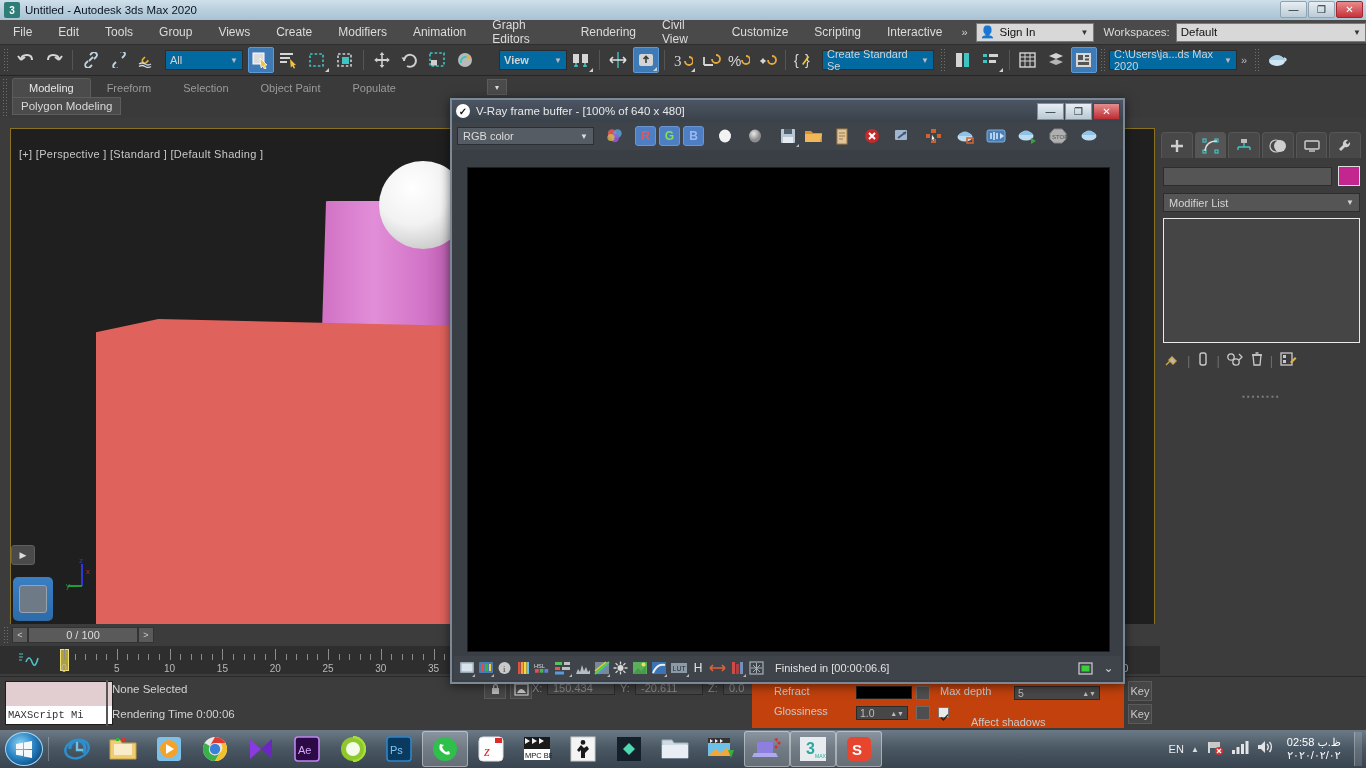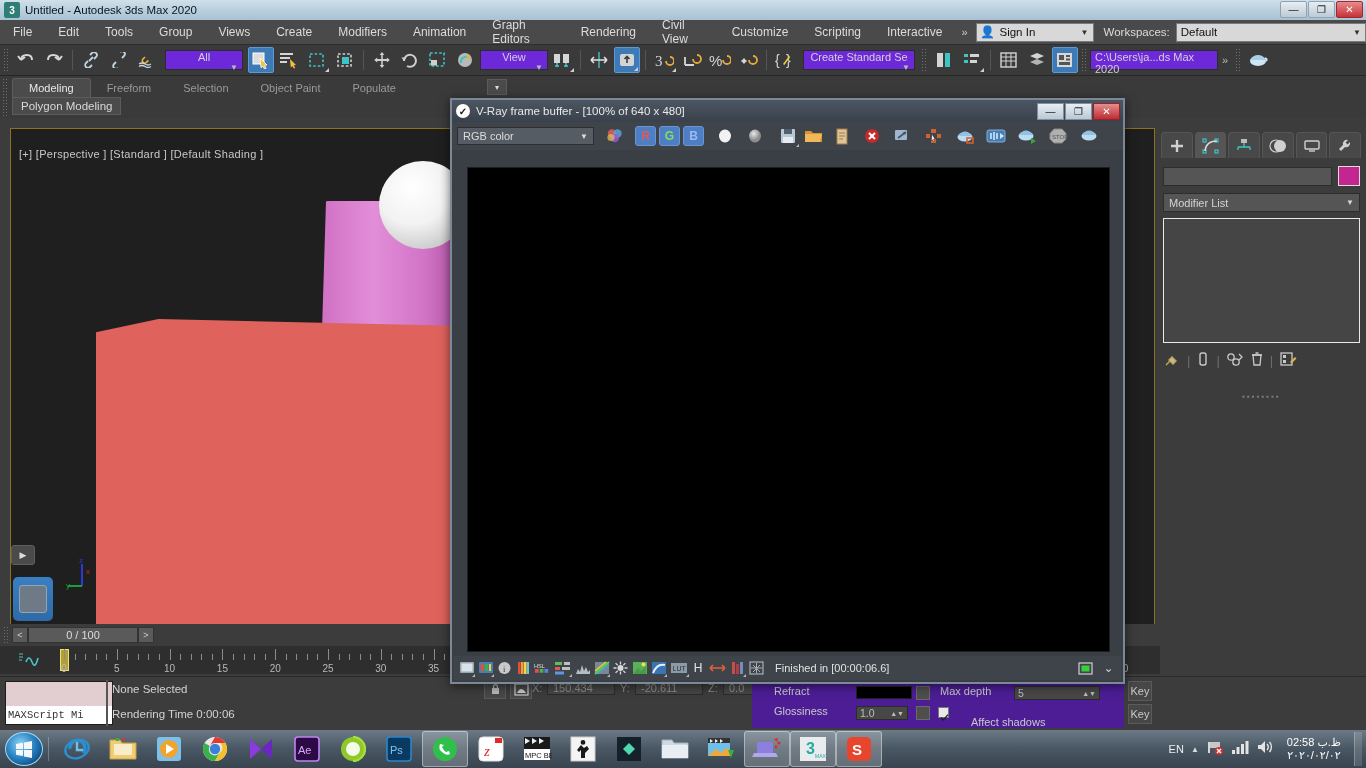--- a/index.html
+++ b/index.html
@@ -68,23 +68,23 @@
     background-size:3px 3px; }
   .tbtn {
     width:26px; height:26px; margin:0 1px; display:flex;
     align-items:center; justify-content:center; border-radius:2px;
     color:#cfcfcf; font-size:14px; position:relative;
   }
   .tbtn.on { background:#3e7ab5; border:1px solid #5b9ad6; }
   .tbtn svg { display:block; }
   .tsep { width:1px; height:20px; background:#555; margin:0 4px; }
   .tcombo {
-    height:20px; background:#6d28d9; border:1px solid #2c2c2c;
+    height:20px; background:#0369a1; border:1px solid #2c2c2c;
     display:flex; align-items:center; padding:0 4px;
-    font-size:11px; color:#d2d2d2;flex-direction:column;
+    font-size:11px; color:#d2d2d2;
   }
   .tcombo .sarr { margin-left:auto; font-size:8px; color:#bbb; padding-left:6px;}
   .corner { position:absolute; right:1px; bottom:1px; width:0;height:0;
     border-left:4px solid transparent; border-bottom:4px solid #cfcfcf; }
   
   #ribbon {
     position:absolute; left:0; top:76px; width:1366px; height:42px;
     background:#3a3a3a;
   }
   #ribbon .grip2 { position:absolute; left:2px; top:2px; width:6px; height:38px;
@@ -219,21 +219,21 @@
   .sb-text2 { position:absolute; left:112px; top:31px; font-size:11.5px; color:#d2d2d2;}
   .sb-coord { position:absolute; font-size:11px; color:#8e8e8e; }
   .sb-coordfield { position:absolute; height:16px; width:68px;
     background:#464646; border:1px solid #2b2b2b; }
   .sb-btn { position:absolute; width:22px; height:20px; background:#474747;
     border:1px solid #5a5a5a; display:flex; align-items:center;
     justify-content:center; font-size:11px; color:#c9c9c9; }
   
   #matstrip {
     position:absolute; left:752px; top:681px; width:372px; height:47px;
-    background:#4c1d95; border-top:1px solid #5b84a8;
+    background:#c2410c; border-top:1px solid #5b84a8;
   }
   #matstrip .ml { position:absolute; font-size:11px; color:#c9c9c9; }
   #matstrip .swatch-black { position:absolute; left:104px; top:4px; width:56px;
     height:13px; background:#000; border:1px solid #222; }
   #matstrip .minibox { position:absolute; width:14px; height:14px;
     background:#4e4e4e; border:1px solid #6a6a6a; }
   #matstrip .spin { position:absolute; height:14px; background:#474747;
     border:1px solid #2b2b2b; display:flex; align-items:center;
     padding:0 3px; font-size:10.5px; color:#bdbdbd; }
   #matstrip .spin .ar { margin-left:auto; font-size:7px; color:#bbb; }
@@ -436,21 +436,21 @@
         <rect x="3" y="9" width="6" height="5.5" fill="#cfcfcf"></rect>
       </svg>
   </div>
   <div class="tbtn">
     <svg width="20" height="18" viewBox="0 0 20 18">
         <circle cx="9" cy="9" r="7" fill="#b9b9b9"></circle>
         <path d="M5 12 a5 5 0 0 1 8-5" stroke="#3fc4c4" stroke-width="2" fill="none"></path>
         <circle cx="12.5" cy="6" r="2" fill="#e6b33c"></circle>
       </svg>
   </div>
-  <div class="tcombo" style="width:68px;margin-left:0;">
+  <div class="tcombo" style="width:68px;margin-left:19px;font-weight:bold;">
     <span>View</span>
     <span class="sarr">▼</span>
   </div>
   <div class="tbtn">
     <svg width="20" height="18" viewBox="0 0 20 18">
         <rect x="2" y="3" width="6" height="9" fill="#d6d6d6"></rect>
         <rect x="11" y="3" width="6" height="9" fill="#d6d6d6"></rect>
         <path d="M5 12 v4 M3 15 h4" stroke="#3fc4c4" stroke-width="1.6"></path>
         <path d="M14 12 v4 M12 15 h4" stroke="#3fc4c4" stroke-width="1.6"></path>
       </svg>

